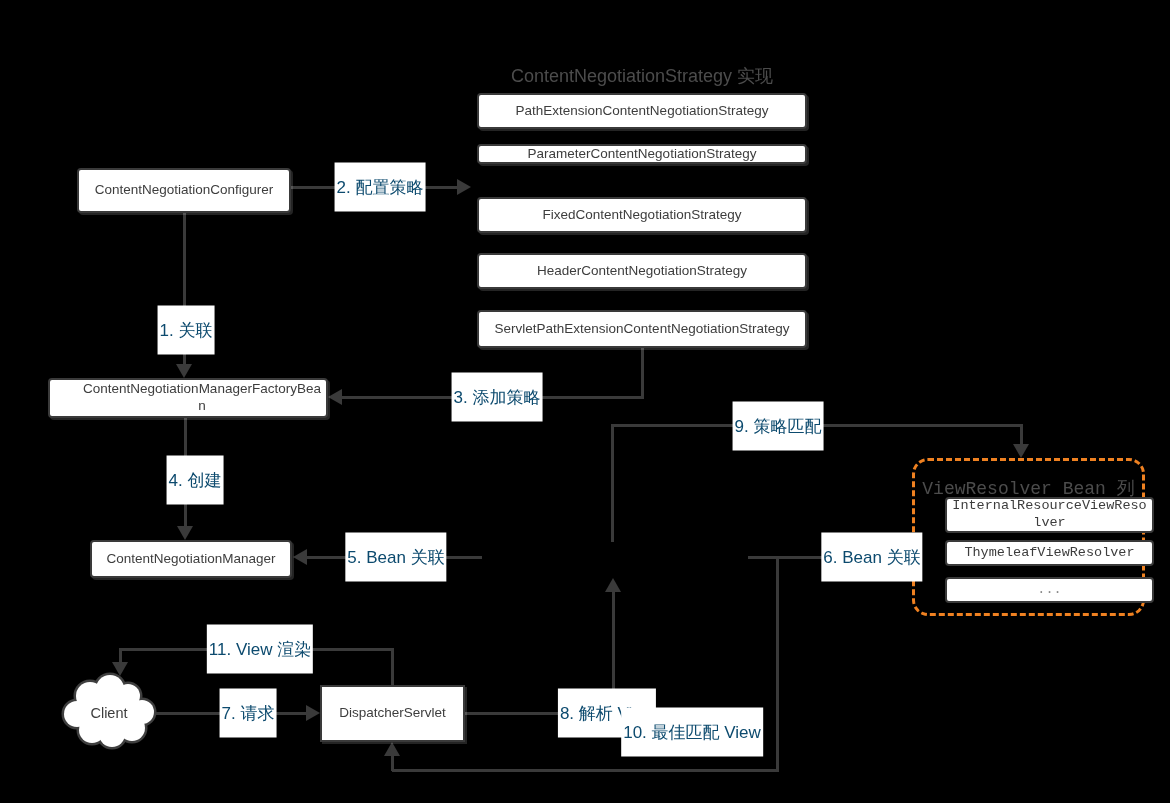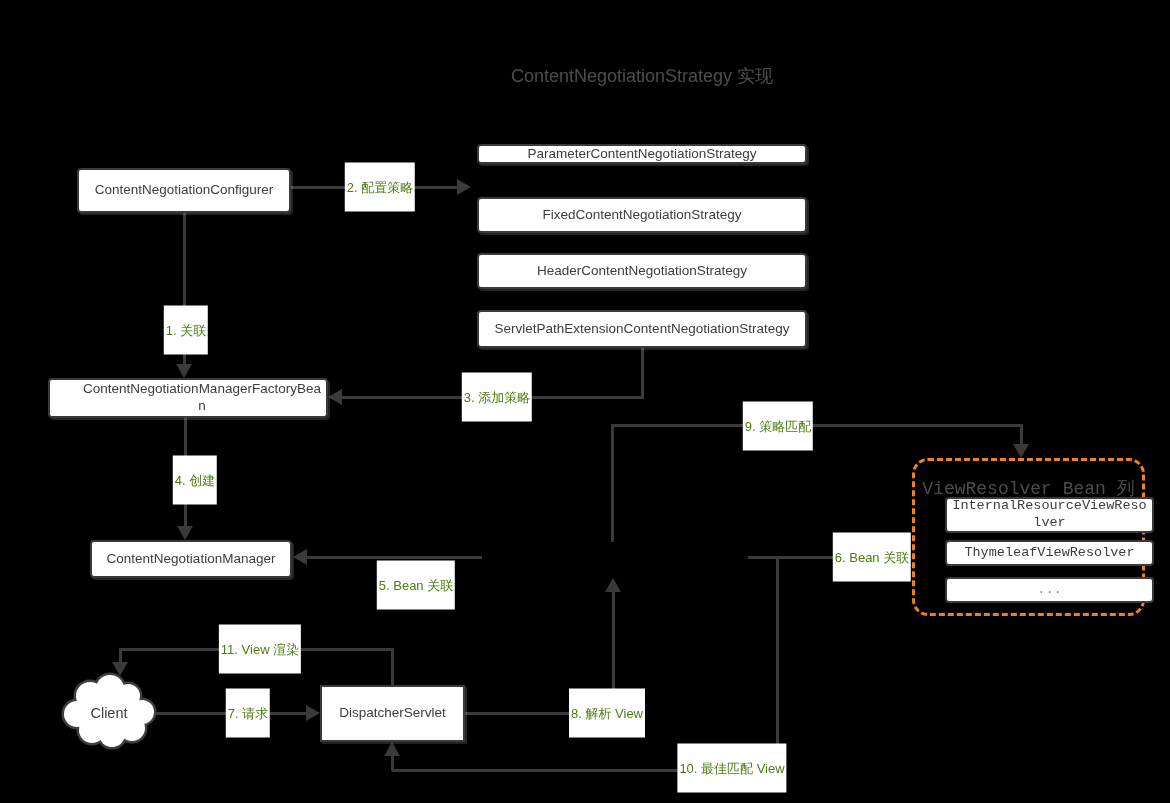--- a/index.html
+++ b/index.html
@@ -11,33 +11,34 @@
         word-break:break-all;padding:2px 4px;z-index:4;
         box-shadow:2px 2px 0 rgba(255,255,255,0.14);}
   .gtitle{position:absolute;text-align:center;color:#4c4c4c;font-size:18px;z-index:2;}
   .hl,.vl{position:absolute;background:#3a3a3a;z-index:1;}
   .hl{height:3px;} .vl{width:3px;}
   .ah{position:absolute;width:0;height:0;z-index:2;}
   .ah-right{border-top:8px solid transparent;border-bottom:8px solid transparent;border-left:14px solid #3a3a3a;}
   .ah-left {border-top:8px solid transparent;border-bottom:8px solid transparent;border-right:14px solid #3a3a3a;}
   .ah-down {border-left:8px solid transparent;border-right:8px solid transparent;border-top:14px solid #3a3a3a;}
   .ah-up   {border-left:8px solid transparent;border-right:8px solid transparent;border-bottom:14px solid #3a3a3a;}
-  .chip{position:absolute;transform:translate(-50%,-50%);background:#fff;color:#4d7c0f;
-        font-size:13px;line-height:17px;padding:16px 2px;white-space:nowrap;z-index:5;}
+  .chip{position:absolute;transform:translate(-50%,-50%);background:#fff;color:#0c4a6e;
+        font-size:17px;line-height:17px;padding:16px 2px;white-space:nowrap;z-index:5;}
   .group{position:absolute;border:3px dashed #ef8121;border-radius:16px;box-sizing:border-box;z-index:3;font-family:Liberation Mono, monospace;}
   .group .node{box-shadow:none;margin-left:24px;}
   .cloud{position:absolute;z-index:4;}
 </style>
 </head>
 <body>
 
 <div id="stage">
 
   <div class="gtitle" style="left:477px;top:64px;width:330px;">ContentNegotiationStrategy 实现</div>
 
+  <div class="node" style="left:477px;top:93px;width:330px;height:36px;">PathExtensionContentNegotiationStrategy</div>
   <div class="node" style="left:477px;top:144px;width:330px;height:20px;">ParameterContentNegotiationStrategy</div>
   <div class="node" style="left:477px;top:197px;width:330px;height:36px;">FixedContentNegotiationStrategy</div>
   <div class="node" style="left:477px;top:253px;width:330px;height:36px;">HeaderContentNegotiationStrategy</div>
   <div class="node" style="left:477px;top:310px;width:330px;height:38px;">ServletPathExtensionContentNegotiationStrategy</div>
 
   <div class="node" style="left:77px;top:168px;width:214px;height:45px;">ContentNegotiationConfigurer</div>
   <div class="node" style="left:48px;top:378px;width:280px;height:40px;padding-left:32px;">ContentNegotiationManagerFactoryBean</div>
   <div class="node" style="left:90px;top:540px;width:202px;height:38px;">ContentNegotiationManager</div>
 
   <div class="node" style="left:320px;top:685px;width:145px;height:57px;border-radius:0;">DispatcherServlet</div>
@@ -86,21 +87,21 @@
   <div class="hl" style="left:340px;top:396px;width:304px;"></div>
   <div class="ah ah-left" style="left:328px;top:389px;"></div>
   <div class="chip" style="left:497px;top:397px;">3. 添加策略</div>
 
   <div class="vl" style="left:184px;top:418px;height:110px;"></div>
   <div class="ah ah-down" style="left:177px;top:526px;"></div>
   <div class="chip" style="left:195px;top:480px;">4. 创建</div>
 
   <div class="hl" style="left:302px;top:556px;width:180px;"></div>
   <div class="ah ah-left" style="left:293px;top:549px;"></div>
-  <div class="chip" style="left:396px;top:585px;margin-left:20px;">5. Bean 关联</div>
+  <div class="chip" style="left:396px;top:557px;">5. Bean 关联</div>
 
   <div class="hl" style="left:748px;top:556px;width:152px;"></div>
   <div class="ah ah-right" style="left:898px;top:549px;"></div>
   <div class="chip" style="left:846px;top:557px;margin-left:26px;">6. Bean 关联</div>
 
   <div class="hl" style="left:154px;top:712px;width:154px;"></div>
   <div class="ah ah-right" style="left:306px;top:705px;"></div>
   <div class="chip" style="left:248px;top:713px;">7. 请求</div>
 
   <div class="hl" style="left:465px;top:712px;width:150px;"></div>
@@ -111,21 +112,21 @@
   <div class="vl" style="left:611px;top:426px;height:116px;"></div>
   <div class="hl" style="left:611px;top:424px;width:412px;"></div>
   <div class="vl" style="left:1020px;top:424px;height:22px;"></div>
   <div class="ah ah-down" style="left:1013px;top:444px;"></div>
   <div class="chip" style="left:778px;top:426px;">9. 策略匹配</div>
 
   <div class="vl" style="left:776px;top:557px;height:215px;"></div>
   <div class="hl" style="left:392px;top:769px;width:387px;"></div>
   <div class="vl" style="left:391px;top:753px;height:18px;"></div>
   <div class="ah ah-up" style="left:384px;top:742px;"></div>
-  <div class="chip" style="left:692px;top:768px;margin-left:40px;">10. 最佳匹配 View</div>
+  <div class="chip" style="left:692px;top:732px;">10. 最佳匹配 View</div>
 
   <div class="vl" style="left:391px;top:650px;height:35px;"></div>
   <div class="hl" style="left:119px;top:648px;width:275px;"></div>
   <div class="vl" style="left:119px;top:648px;height:15px;"></div>
   <div class="ah ah-down" style="left:112px;top:662px;"></div>
   <div class="chip" style="left:260px;top:649px;">11. View 渲染</div>
 
 </div>
 
 </body></html>

